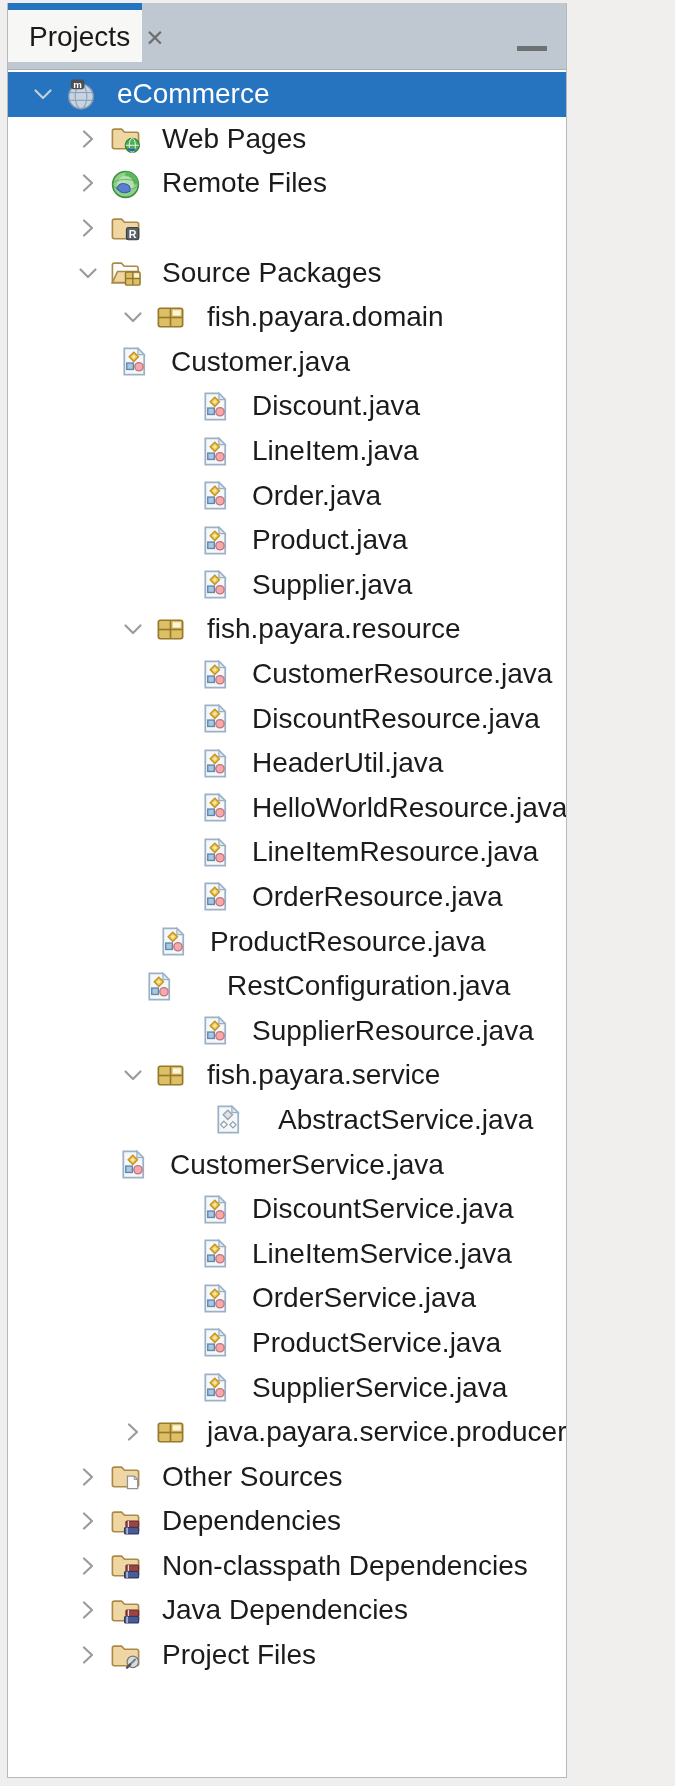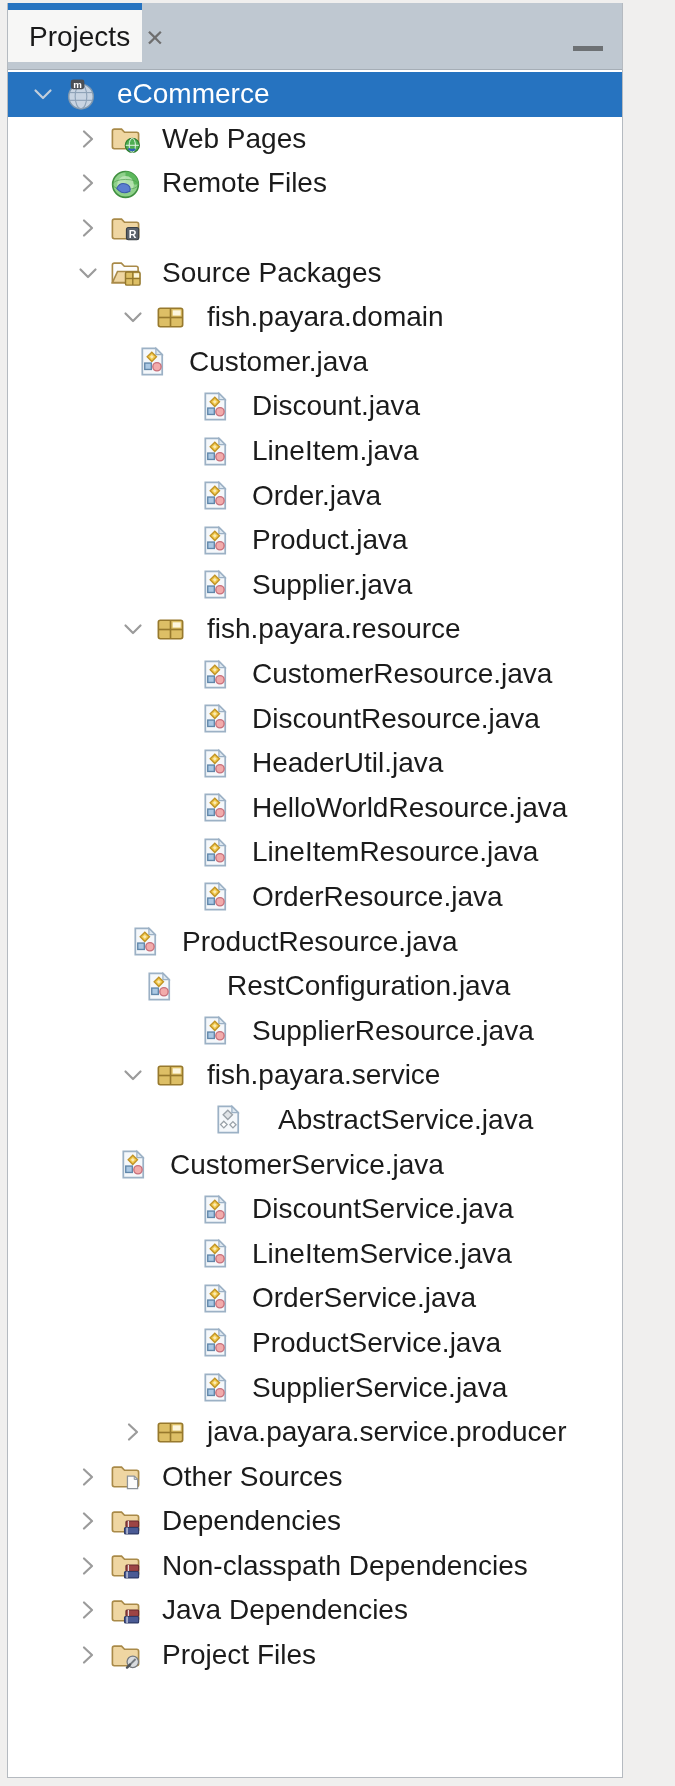--- a/index.html
+++ b/index.html
@@ -2,21 +2,21 @@
 <html><head>
 <meta charset="utf-8">
 <style>
   html,body{margin:0;padding:0;}
   body{
     width:675px;height:1786px;position:relative;overflow:hidden;
     background:#f0efee;
     font-family:"Liberation Sans", sans-serif;
   }
   .window{
-    position:absolute;left:7px;top:3px;width:616px;height:1775px;
+    position:absolute;left:7px;top:3px;width:560px;height:1775px;
     display:flex;flex-direction:column;
     border:1px solid #b5bac0;border-top:none;
     box-sizing:border-box;background:#ffffff;
   }
   .header{
     height:66px;background:#bfc8d1;position:relative;flex:none;
     border-bottom:1px solid #a6aeb6;
   }
   .tab{
     position:absolute;left:0;top:0;width:134px;height:59px;
@@ -159,21 +159,21 @@
         <span class="nodeicon">
           <svg width="33" height="33" viewBox="0 0 34 34">
             <rect x="4.5" y="7.5" width="25" height="19" rx="2" fill="#ddbf66" stroke="#97792d" stroke-width="1.7"></rect>
             <line x1="17" y1="7.5" x2="17" y2="26.5" stroke="#97792d" stroke-width="1.7"></line>
             <line x1="4.5" y1="17" x2="29.5" y2="17" stroke="#97792d" stroke-width="1.7"></line>
             <rect x="19.3" y="9.6" width="8.2" height="5.4" fill="#fdf6de"></rect>
           </svg>
         </span>
         <span class="lbl">fish.payara.domain</span>
       </div>
-      <div class="row" style="padding-left: 90px;">
+      <div class="row" style="padding-left: 72px;">
         <span class="chev"></span>
         <span class="nodeicon">
           <svg width="33" height="33" viewBox="0 0 34 34">
             <path d="M6.5 3.5 h14 l6.5 6.5 v20.5 h-20.5 z" fill="#f5f8fb" stroke="#9cb1c5" stroke-width="1.8"></path>
             <path d="M20.5 3.5 v6.5 h6.5 z" fill="#dde7f0" stroke="#9cb1c5" stroke-width="1.3"></path>
             <path d="M16.3 7.4 l4.8 4.8 -4.8 4.8 -4.8 -4.8 z" fill="#f2cb4e" stroke="#c09327" stroke-width="1.4"></path>
             <path d="M16.3 10.2 l2 2 -2 2 -2 -2 z" fill="#ffffff" opacity="0.6"></path>
             <rect x="9" y="18.6" width="6.8" height="6.6" fill="#aac8e4" stroke="#6187aa" stroke-width="1.4"></rect>
             <circle cx="21.6" cy="22.4" r="4.3" fill="#f2abab" stroke="#c8707b" stroke-width="1.4"></circle>
           </svg>
@@ -343,21 +343,21 @@
             <path d="M6.5 3.5 h14 l6.5 6.5 v20.5 h-20.5 z" fill="#f5f8fb" stroke="#9cb1c5" stroke-width="1.8"></path>
             <path d="M20.5 3.5 v6.5 h6.5 z" fill="#dde7f0" stroke="#9cb1c5" stroke-width="1.3"></path>
             <path d="M16.3 7.4 l4.8 4.8 -4.8 4.8 -4.8 -4.8 z" fill="#f2cb4e" stroke="#c09327" stroke-width="1.4"></path>
             <path d="M16.3 10.2 l2 2 -2 2 -2 -2 z" fill="#ffffff" opacity="0.6"></path>
             <rect x="9" y="18.6" width="6.8" height="6.6" fill="#aac8e4" stroke="#6187aa" stroke-width="1.4"></rect>
             <circle cx="21.6" cy="22.4" r="4.3" fill="#f2abab" stroke="#c8707b" stroke-width="1.4"></circle>
           </svg>
         </span>
         <span class="lbl">OrderResource.java</span>
       </div>
-      <div class="row" style="padding-left: 83px;">
+      <div class="row" style="padding-left: 111px;">
         <span class="chev"></span>
         <span class="nodeicon">
           <svg width="33" height="33" viewBox="0 0 34 34">
             <path d="M6.5 3.5 h14 l6.5 6.5 v20.5 h-20.5 z" fill="#f5f8fb" stroke="#9cb1c5" stroke-width="1.8"></path>
             <path d="M20.5 3.5 v6.5 h6.5 z" fill="#dde7f0" stroke="#9cb1c5" stroke-width="1.3"></path>
             <path d="M16.3 7.4 l4.8 4.8 -4.8 4.8 -4.8 -4.8 z" fill="#f2cb4e" stroke="#c09327" stroke-width="1.4"></path>
             <path d="M16.3 10.2 l2 2 -2 2 -2 -2 z" fill="#ffffff" opacity="0.6"></path>
             <rect x="9" y="18.6" width="6.8" height="6.6" fill="#aac8e4" stroke="#6187aa" stroke-width="1.4"></rect>
             <circle cx="21.6" cy="22.4" r="4.3" fill="#f2abab" stroke="#c8707b" stroke-width="1.4"></circle>
           </svg>

